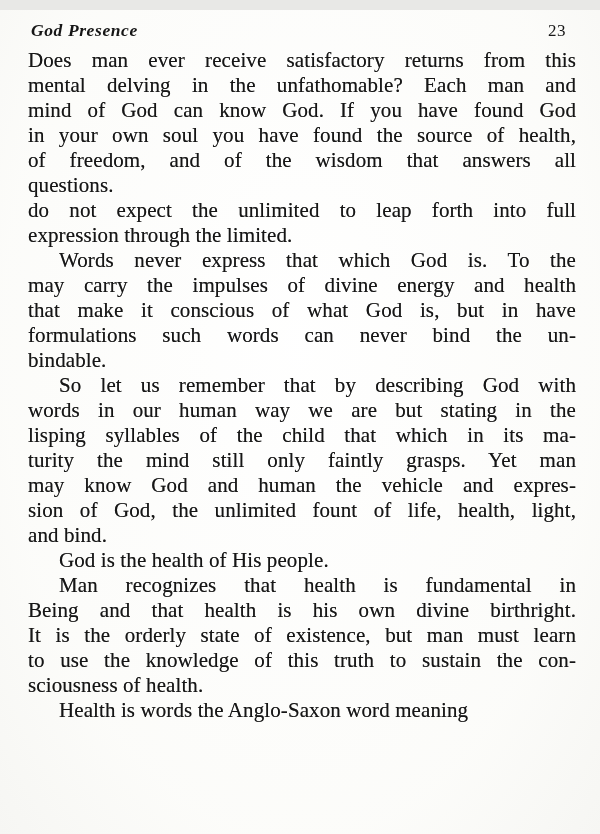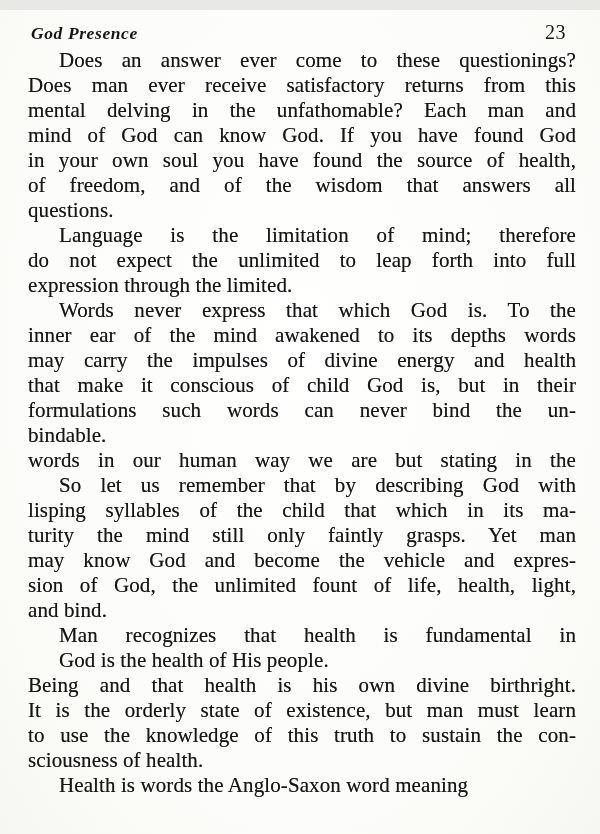--- a/index.html
+++ b/index.html
@@ -27,21 +27,21 @@
     padding: 5px 30px 0 31px;
     height: 24px;
   }
   .head-title {
     font-style: italic;
     font-weight: 600;
     font-size: 17.5px;
     letter-spacing: 0.6px;
   }
   .page-num {
-    font-size: 20px;
+    font-size: 17px;
     letter-spacing: 0.5px;
     padding-top: 6px;
     padding-right: 4px;
   }
   .body-text {
     margin-top: 9px;
     padding: 0 24px 0 28px;
     font-size: 21px;
     line-height: 25px;
     
@@ -63,44 +63,41 @@
 </style>
 </head>
 <body>
 
 <div class="scan-page">
   <div class="running-head">
     <span class="head-title">God Presence</span>
     <span class="page-num">23</span>
   </div>
   <div class="body-text" id="body-text">
-      <div class="line indent">Does an answer ever come to these questionings?</div>
       <div class="line">Does man ever receive satisfactory returns from this</div>
       <div class="line">mental delving in the unfathomable? Each man and</div>
       <div class="line">mind of God can know God. If you have found God</div>
       <div class="line">in your own soul you have found the source of health,</div>
       <div class="line">of freedom, and of the wisdom that answers all</div>
       <div class="line last">questions.</div>
-      <div class="line indent">Language is the limitation of mind; therefore</div>
       <div class="line">do not expect the unlimited to leap forth into full</div>
       <div class="line last">expression through the limited.</div>
       <div class="line indent">Words never express that which God is. To the</div>
-      <div class="line">inner ear of the mind awakened to its depths words</div>
       <div class="line">may carry the impulses of divine energy and health</div>
-      <div class="line">that make it conscious of child God is, but in their</div>
+      <div class="line">that make it conscious of what God is, but in have</div>
       <div class="line">formulations such words can never bind the un-</div>
       <div class="line last">bindable.</div>
+      <div class="line indent">So let us remember that by describing God with</div>
       <div class="line">words in our human way we are but stating in the</div>
-      <div class="line indent">So let us remember that by describing God with</div>
       <div class="line">lisping syllables of the child that which in its ma-</div>
       <div class="line">turity the mind still only faintly grasps. Yet man</div>
-      <div class="line">may know God and become the vehicle and expres-</div>
+      <div class="line">may know God and human the vehicle and expres-</div>
       <div class="line">sion of God, the unlimited fount of life, health, light,</div>
       <div class="line last">and bind.</div>
+      <div class="line indent last">God is the health of His people.</div>
       <div class="line indent">Man recognizes that health is fundamental in</div>
-      <div class="line indent last">God is the health of His people.</div>
       <div class="line">Being and that health is his own divine birthright.</div>
       <div class="line">It is the orderly state of existence, but man must learn</div>
       <div class="line">to use the knowledge of this truth to sustain the con-</div>
       <div class="line last">sciousness of health.</div>
       <div class="line indent last">Health is words the Anglo-Saxon word meaning</div>
     </div>
 </div>
 
 </body></html>

